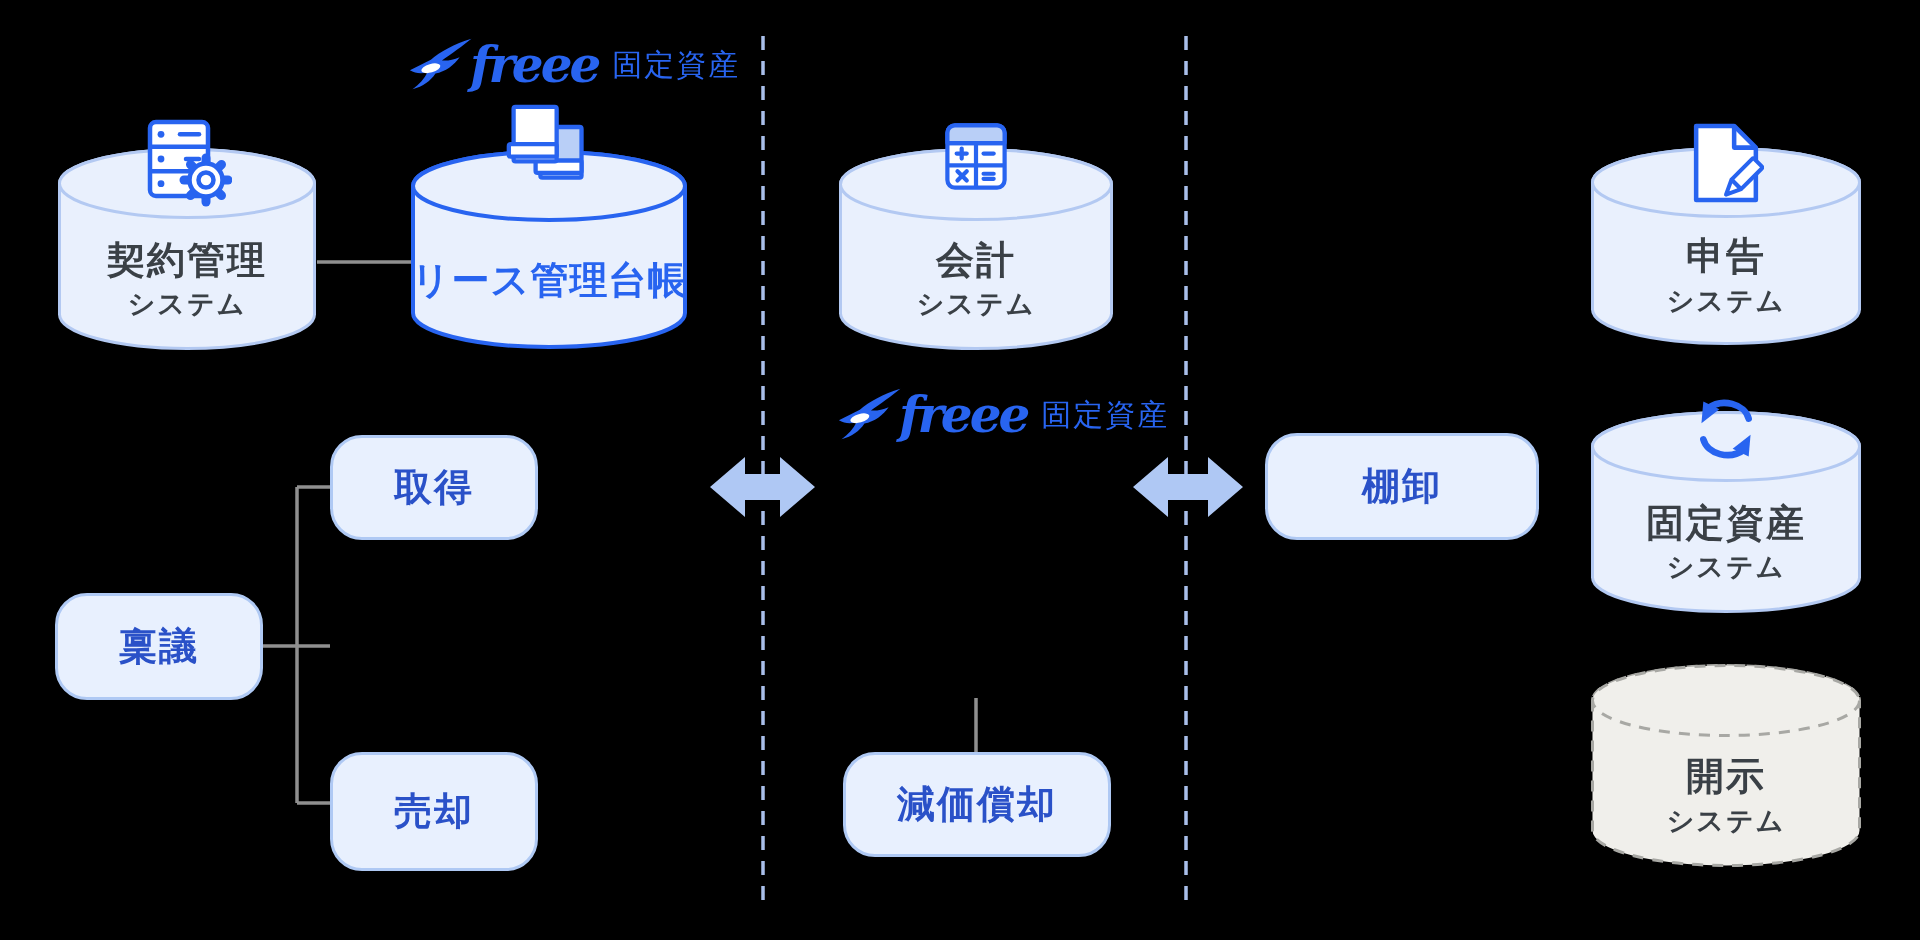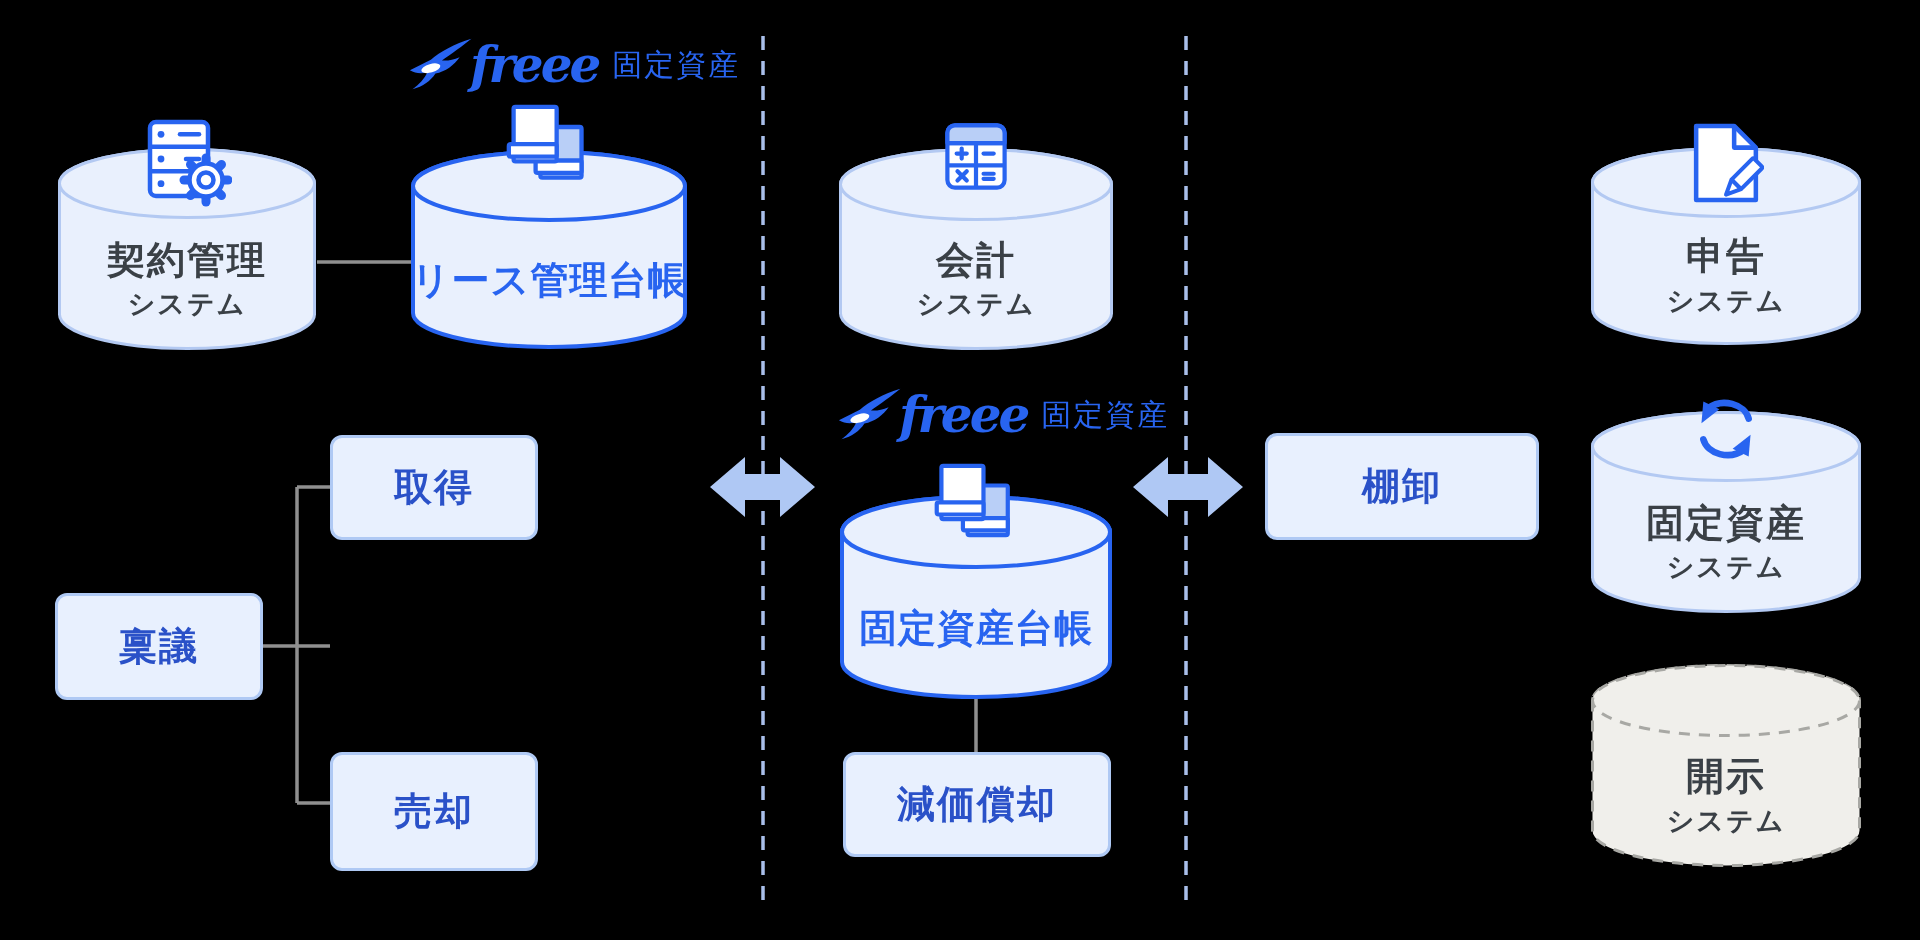--- a/index.html
+++ b/index.html
@@ -12,21 +12,21 @@
   svg.cyl{position:absolute;left:0;top:0;width:100%;height:100%;overflow:visible;}
   .node-icon{position:absolute;left:50%;transform:translateX(-50%);line-height:0;}
   .cyl-label{
     position:absolute;left:0;right:0;top:33%;bottom:2%;
     display:flex;flex-direction:column;align-items:center;justify-content:center;gap:4px;
   }
   .title{font-size:38px;font-weight:bold;color:#3A4046;letter-spacing:2px;line-height:1.15;}
   .subtitle{font-size:27px;font-weight:bold;color:#3A4046;letter-spacing:2px;}
   .title.blue{color:#2864F0;letter-spacing:1px;}
   .pill{
-    background:#E8F0FE;border:3px solid #AFC9F4;border-radius:12px;
+    background:#E8F0FE;border:3px solid #AFC9F4;border-radius:32px;
     display:flex;align-items:center;justify-content:center;box-sizing:border-box;
   }
   .pill .box-label{font-size:38px;font-weight:bold;color:#2A51C8;letter-spacing:2px;}
   .logo{position:absolute;display:flex;align-items:center;height:62px;}
   .logo .bird{flex:0 0 auto;}
   .logo .wordmark{
     font-family:"DejaVu Serif","Liberation Serif",serif;font-style:italic;font-weight:bold;
     font-size:50px;line-height:1;color:#2864F0;letter-spacing:-3px;margin-left:-4px;
   }
   .logo .product{font-size:30px;font-weight:400;color:#2864F0;margin-left:14px;letter-spacing:2px;}
@@ -165,37 +165,20 @@
           <path d="M51.5 72 L59 88 L66.5 72 Z" fill="#fff" stroke="#2864F0" stroke-width="4.5" stroke-linejoin="round"></path>
         </g>
       </svg>
     </div>
     <div class="cyl-label">
       <div class="title">申告</div>
       <div class="subtitle">システム</div>
     </div>
   </div>
 
-  <div class="node" style="left:839px;top:494px;width:274px;height:206px;">
-    <svg class="cyl" viewBox="0 0 274 206">
-        <path d="M 3 38 L 3 168 A 134 35 0 0 0 271 168 L 271 38 A 134 35 0 0 0 3 38 Z" fill="#E9F0FD" stroke="#2864F0" stroke-width="4"></path>
-        <ellipse cx="137" cy="38" rx="134" ry="35" fill="#E9F0FD" stroke="#2864F0" stroke-width="4"></ellipse>
-      </svg>
-    <div class="node-icon" style="top:-32px;">
-      <svg width="86" height="90" viewBox="0 0 92 96">
-        <rect x="37" y="25" width="43" height="53" rx="2" fill="#B9CFF7" stroke="#2864F0" stroke-width="4.5"></rect>
-        <rect x="32" y="60" width="48" height="13" rx="2" fill="#fff" stroke="#2864F0" stroke-width="4.5"></rect>
-        <rect x="9" y="4" width="45" height="57" rx="2" fill="#fff" stroke="#2864F0" stroke-width="4.5"></rect>
-        <rect x="4" y="43" width="50" height="13" rx="2" fill="#fff" stroke="#2864F0" stroke-width="4.5"></rect>
-      </svg>
-    </div>
-    <div class="cyl-label">
-      <div class="title blue">固定資産台帳</div>
-    </div>
-  </div>
 
   <div class="node" style="left:1590px;top:410px;width:272px;height:204px;">
     <svg class="cyl" viewBox="0 0 272 204">
         <path d="M 2.5 36.5 L 2.5 167.5 A 133.5 34 0 0 0 269.5 167.5 L 269.5 36.5 A 133.5 34 0 0 0 2.5 36.5 Z" fill="#E9F0FD" stroke="#B3C9F2" stroke-width="3"></path>
         <ellipse cx="136" cy="36.5" rx="133.5" ry="34" fill="#E9F0FD" stroke="#B3C9F2" stroke-width="3"></ellipse>
       </svg>
     <div class="node-icon" style="top:-15px;">
       <svg width="84" height="68" viewBox="0 0 88 72">
         <g stroke="#2864F0" stroke-width="7" fill="none" stroke-linecap="round" stroke-linejoin="round">
           <path d="M68 25 A 26 21 0 0 0 25 14"></path>

